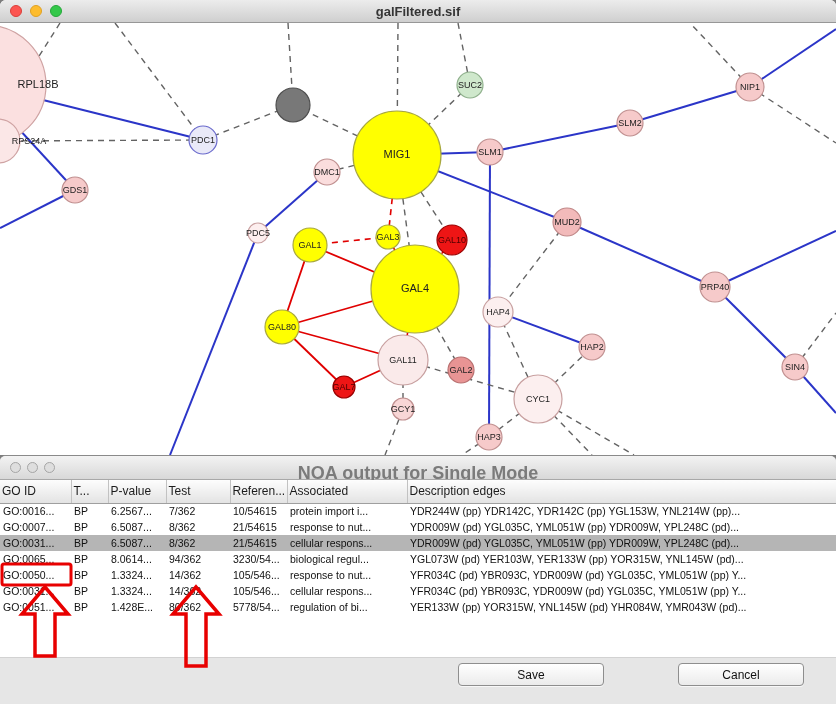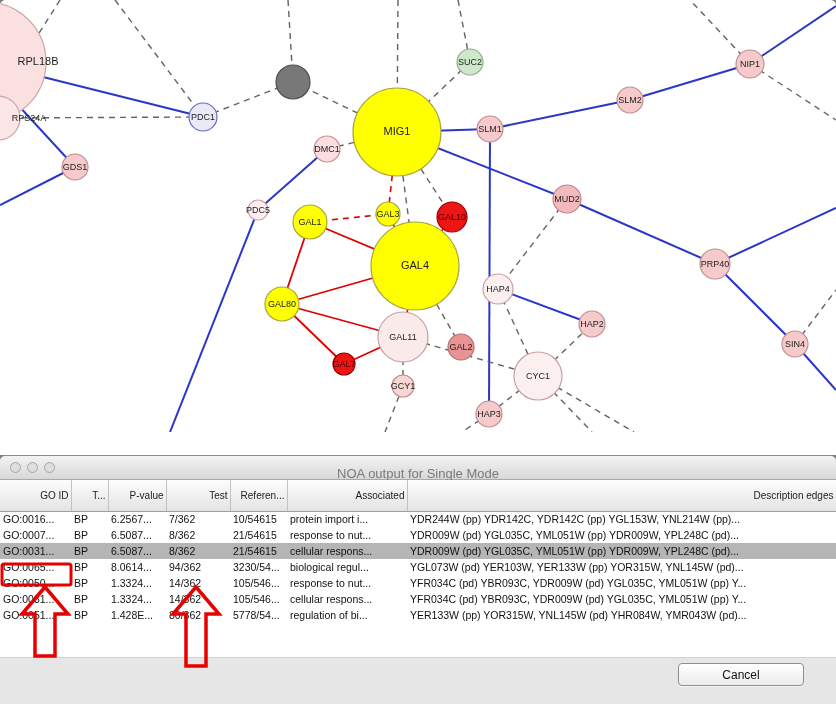--- a/index.html
+++ b/index.html
@@ -30,34 +30,34 @@
   .win-bottom{
     position:absolute;left:0;top:455px;width:836px;height:249px;
     background:#e6e6e6;border-radius:6px 6px 0 0;overflow:hidden;
     border-top:1px solid #8a8a8a;box-sizing:border-box;
   }
   .titlebar2{
     height:24px;background:linear-gradient(#f3f3f3,#d8d8d8);
     border-bottom:1px solid #a8a8a8;position:relative;
     display:flex;align-items:center;justify-content:center;box-sizing:border-box;
   }
-  .titlebar2 .title{font-size:13px;font-weight:normal;color:#7b7b7b;margin-top:12px;}
+  .titlebar2 .title{font-size:18px;font-weight:bold;color:#7b7b7b;margin-top:12px;}
   .lights2{position:absolute;left:10px;top:6px;display:flex;gap:6px;}
   .tl-gray{width:11px;height:11px;border-radius:50%;background:#dedede;border:1px solid #a5a5a5;box-sizing:border-box;}
   .table-wrap{
     position:absolute;left:0;right:0;top:24px;bottom:46px;
     background:#ffffff;overflow:hidden;
   }
   table.noa{table-layout:fixed;width:836px;border-collapse:collapse;}
   table.noa th{
-    height:31px;box-sizing:border-box;
+    height:23px;box-sizing:border-box;
     background:linear-gradient(#fdfdfd,#e3e3e3);
     border-right:1px solid #c2c2c2;border-bottom:1px solid #9f9f9f;
-    font-size:10px;font-weight:normal;color:#1c1c1c;
-    text-align:right;padding:0 2px;white-space:nowrap;overflow:hidden;
+    font-size:12px;font-weight:normal;color:#1c1c1c;
+    text-align:left;padding:0 2px;white-space:nowrap;overflow:hidden;
   }
   table.noa td{
     height:16px;box-sizing:border-box;
     font-size:10.5px;color:#111;
     padding:0 3px;white-space:nowrap;overflow:hidden;text-overflow:clip;
   }
   table.noa tr.selected td{background:#b5b5b5;}
   
   .btn-bar{
     position:absolute;left:0;right:0;bottom:0;height:46px;
@@ -76,20 +76,28 @@
   
   .overlay{
     position:absolute;left:0;top:0;width:836px;height:704px;
     pointer-events:none;z-index:50;
   }
 </style>
 </head>
 <body>
 
 <div class="win-top">
+  <div class="titlebar">
+    <div class="lights">
+      <span class="tl tl-close"></span>
+      <span class="tl tl-min"></span>
+      <span class="tl tl-zoom"></span>
+    </div>
+    <span class="title">galFiltered.sif</span>
+  </div>
   <svg class="graph-area" viewBox="0 0 836 432">
       <line x1="75" y1="167" x2="-5" y2="80" stroke="#2b35c8" stroke-width="2"></line>
       <line x1="75" y1="167" x2="0" y2="205" stroke="#2b35c8" stroke-width="2"></line>
       <line x1="203" y1="117" x2="15" y2="70" stroke="#2b35c8" stroke-width="2"></line>
       <line x1="397" y1="132" x2="490" y2="129" stroke="#2b35c8" stroke-width="2"></line>
       <line x1="490" y1="129" x2="630" y2="100" stroke="#2b35c8" stroke-width="2"></line>
       <line x1="630" y1="100" x2="750" y2="64" stroke="#2b35c8" stroke-width="2"></line>
       <line x1="750" y1="64" x2="836" y2="6" stroke="#2b35c8" stroke-width="2"></line>
       <line x1="397" y1="132" x2="567" y2="199" stroke="#2b35c8" stroke-width="2"></line>
       <line x1="567" y1="199" x2="715" y2="264" stroke="#2b35c8" stroke-width="2"></line>
@@ -289,20 +297,21 @@
             <td>80/362</td>
             <td>5778/54...</td>
             <td>regulation of bi...</td>
             <td>YER133W (pp) YOR315W, YNL145W (pd) YHR084W, YMR043W (pd)...</td>
           </tr>
         </tbody>
     </table>
   </div>
 
   <div class="btn-bar">
+    <button class="mac-btn btn-save">Save</button>
     <button class="mac-btn btn-cancel">Cancel</button>
   </div>
 </div>
 
 <svg class="overlay" viewBox="0 0 836 704">
   <rect x="2" y="564" width="69" height="21" rx="2" fill="none" stroke-width="3" stroke="#e80000"></rect>
   <polygon points="45,587 22,614 35,614 35,656 55,656 55,614 68,614" fill="none" stroke-width="3.5" stroke-linejoin="miter" stroke="#e80000"></polygon>
   <polygon points="196,587 173,614 186,614 186,666 206,666 206,614 219,614" fill="none" stroke-width="3.5" stroke-linejoin="miter" stroke="#e80000"></polygon>
 </svg>
 

